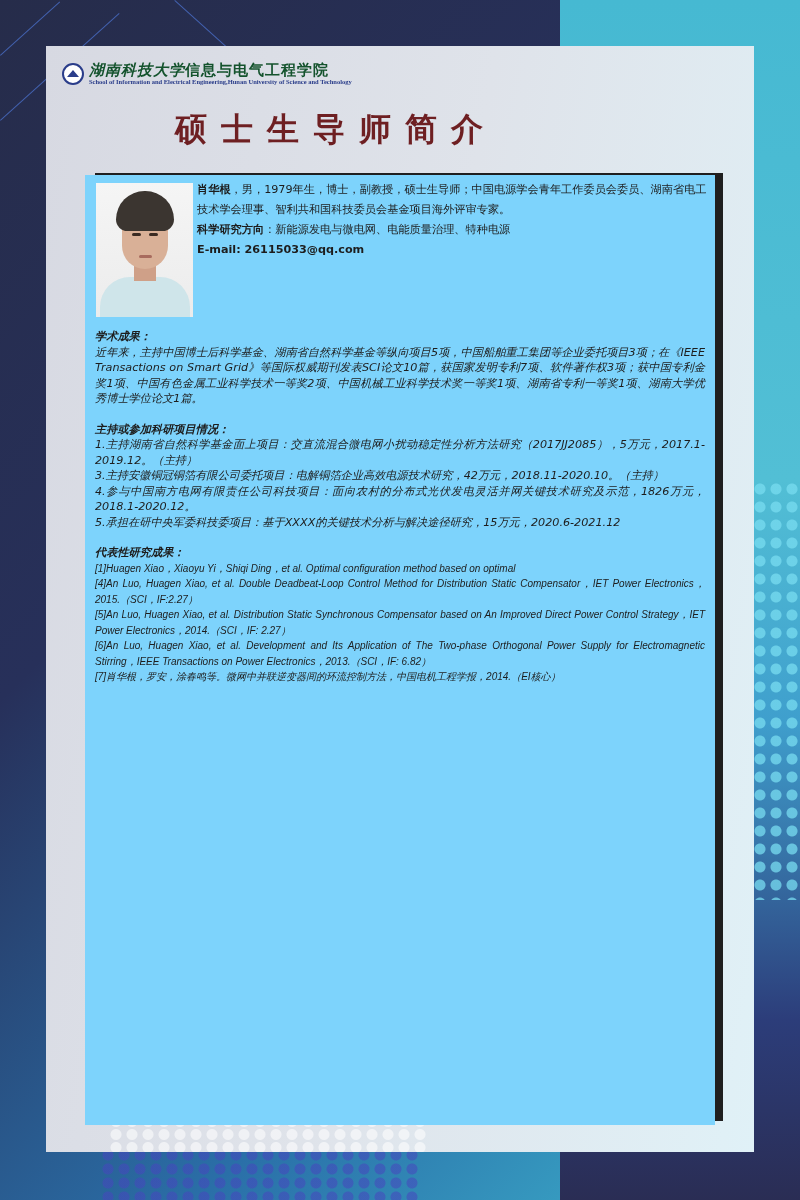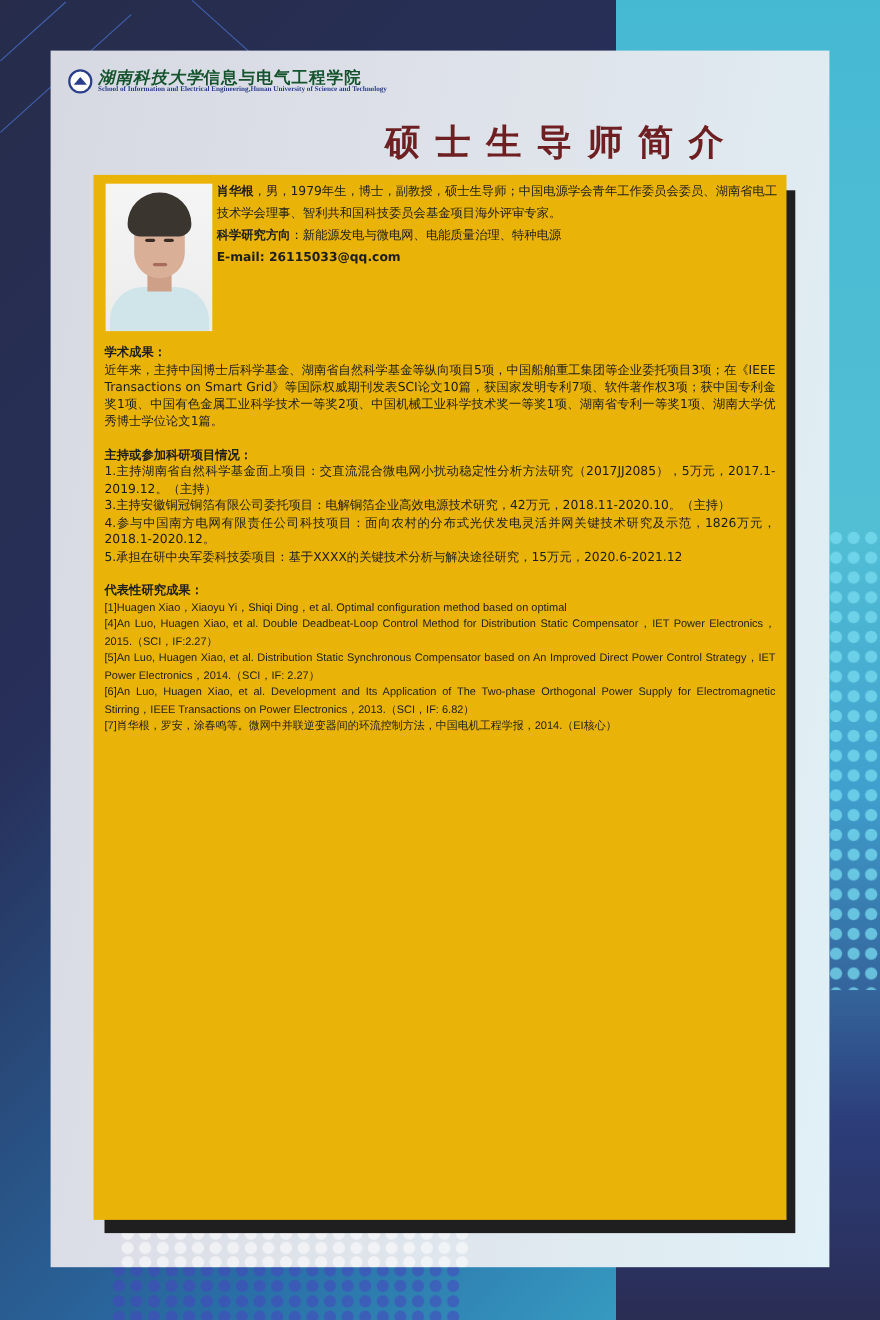--- a/index.html
+++ b/index.html
@@ -42,51 +42,51 @@
   .logo-emblem::after {
     content:""; position:absolute; left:3px; top:5px; width:0; height:0;
     border-left:6px solid transparent; border-right:6px solid transparent; border-bottom:7px solid #2a3d8a;
   }
   .logo-text { margin-left:5px; }
   .logo-cn { font-family:"DejaVu Serif", serif; font-weight:bold; font-size:15px; color:#14532d; letter-spacing:1px; line-height:16px; font-style:italic; }
   .logo-cn .strong { font-style:normal; }
   .logo-en { font-family:"Liberation Serif", serif; font-weight:bold; font-size:6.5px; color:#2a3d8a; line-height:8px; white-space:nowrap; }
 
   .page-title {
-    position:absolute; left:0; width:672px; top:108px; text-align:right;
+    position:absolute; left:0; width:672px; top:108px; text-align:center;
     font-family:"DejaVu Serif", serif; font-size:32px; font-weight:bold;
     color:#6e1f22; letter-spacing:14px;
   }
 
   .card-shadow {
     position:absolute; left:95px; top:173px; width:628px; height:948px; background:#1f1f1f;
   }
   .card {
-    position:absolute; left:85px; top:159px; width:630px; height:950px;
-    background:#eab308; box-sizing:border-box;
+    position:absolute; left:85px; top:175px; width:630px; height:950px;
+    background:#7dd3fc; box-sizing:border-box;
   }
   .photo {
     position:absolute; left:11px; top:8px; width:97px; height:134px;
     background: linear-gradient(180deg,#f5f5f5 0%, #ececec 100%);
     overflow:hidden;
   }
   .photo .hair { position:absolute; left:20px; top:8px; width:58px; height:40px; background:#3b3530; border-radius:30px 30px 12px 12px; }
   .photo .face { position:absolute; left:26px; top:22px; width:46px; height:64px; background:#d9b097; border-radius:22px 22px 24px 24px; }
   .photo .eye1, .photo .eye2 { position:absolute; top:50px; width:9px; height:3px; background:#3a2a22; border-radius:2px; }
   .photo .eye1 { left:36px; } .photo .eye2 { left:53px; }
   .photo .mouth { position:absolute; left:43px; top:72px; width:13px; height:3px; background:#a86b5e; border-radius:2px; }
   .photo .neck { position:absolute; left:38px; top:82px; width:22px; height:16px; background:#cfa088; }
   .photo .shirt { position:absolute; left:4px; top:94px; width:90px; height:42px; background:#cfe5ea; border-radius:30px 30px 0 0; }
 
   .intro { position:absolute; left:112px; top:5px; width:515px; font-size:11.2px; color:#1d1d1d; line-height:20px; }
   .intro p { margin:0; }
   .b { font-weight:bold; }
 
   .body { position:absolute; left:10px; top:154px; width:610px; font-size:11.2px; color:#1d1d1d; line-height:15.5px; }
-  .section { margin:0 0 15px 0; }
+  .section { margin:0 0 15px 0;font-style:italic; }
   .section-title { font-weight:bold; }
   .text-justify { text-align:justify; }
   .refs { font-family:"Liberation Sans", sans-serif; font-size:10px; line-height:15.5px; }
   .refs div { text-align:justify; }
 </style>
 </head>
 <body>
 
 <div class="bg-right"></div>
 <div class="bg-dots-right"></div>

